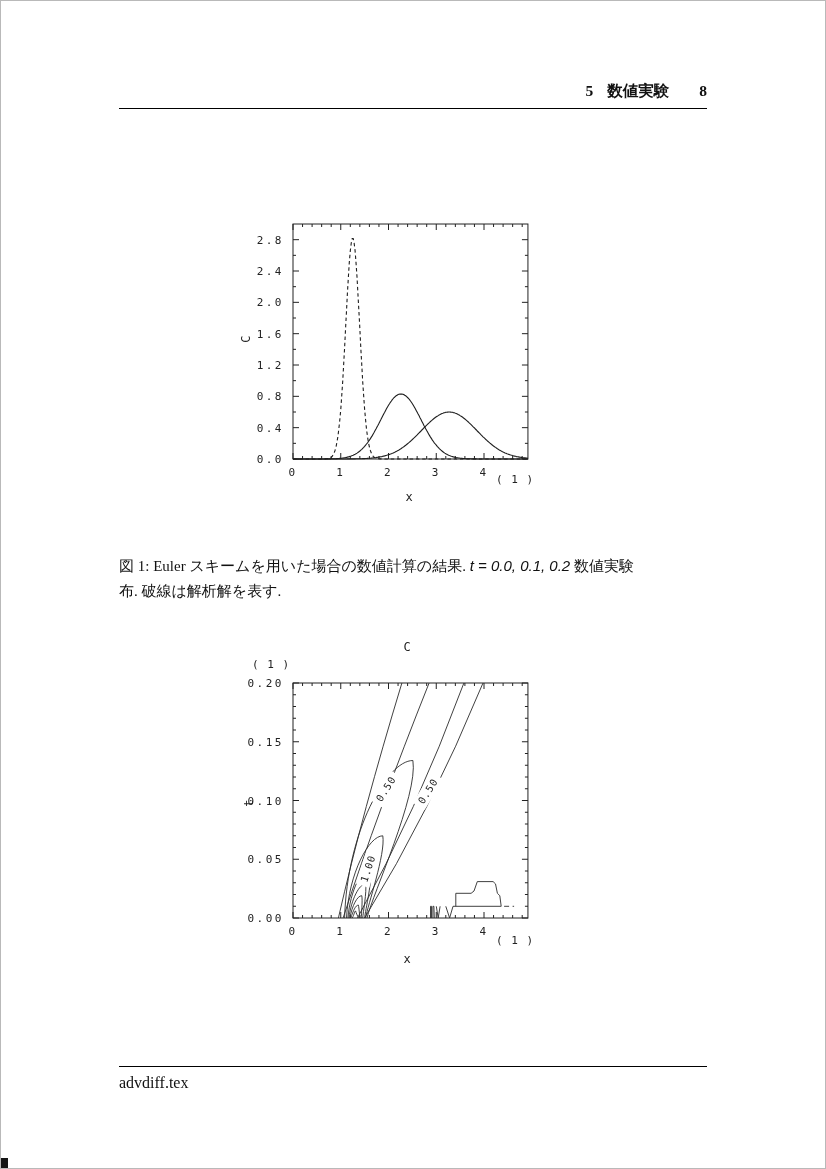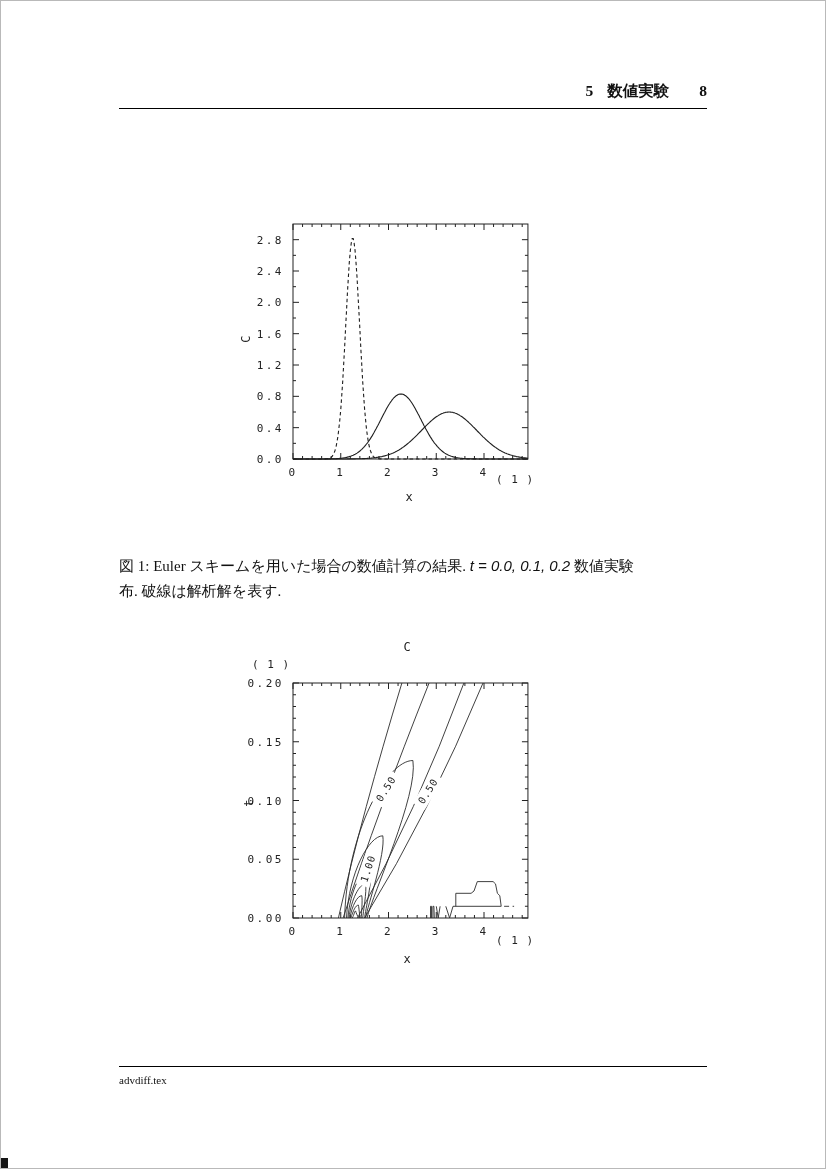--- a/index.html
+++ b/index.html
@@ -25,21 +25,21 @@
   .hdr .pg{margin-left:30px;}
   .cap{
     position:absolute;left:118px;width:590px;
     font-size:15px;line-height:25px;
   }
   .cap .mathit{font-style:italic;font-family:Liberation Sans, sans-serif;}
   .cap2{text-align:center;}
   .ftr{
     position:absolute;left:118px;top:1065px;width:588px;
     display:flex;align-items:center;
-    font-size:11px;
+    font-size:16px;
     border-top:1.2px solid #000;
     padding-top:7px;
   }
   .ftr .right{margin-left:auto;}
   svg{position:absolute;}
   .corner-mark{
     position:absolute;left:0;top:1157px;width:7px;height:12px;background:#151515;
   }
 </style>
 </head>

